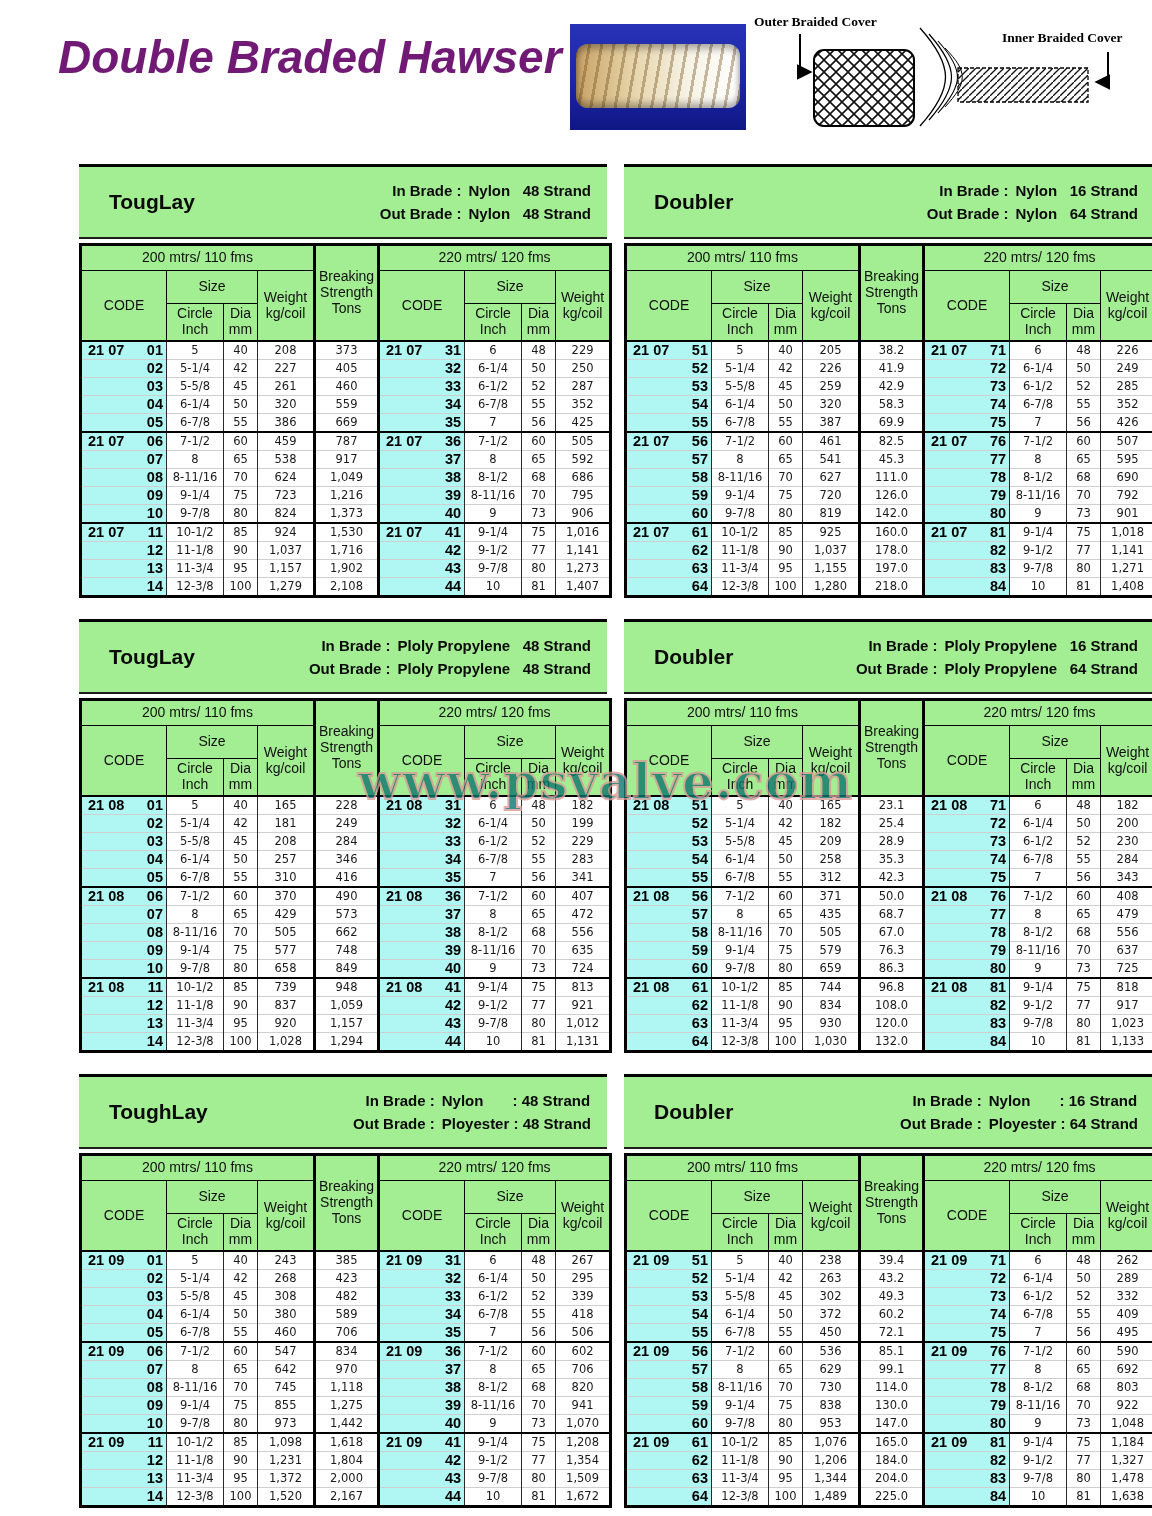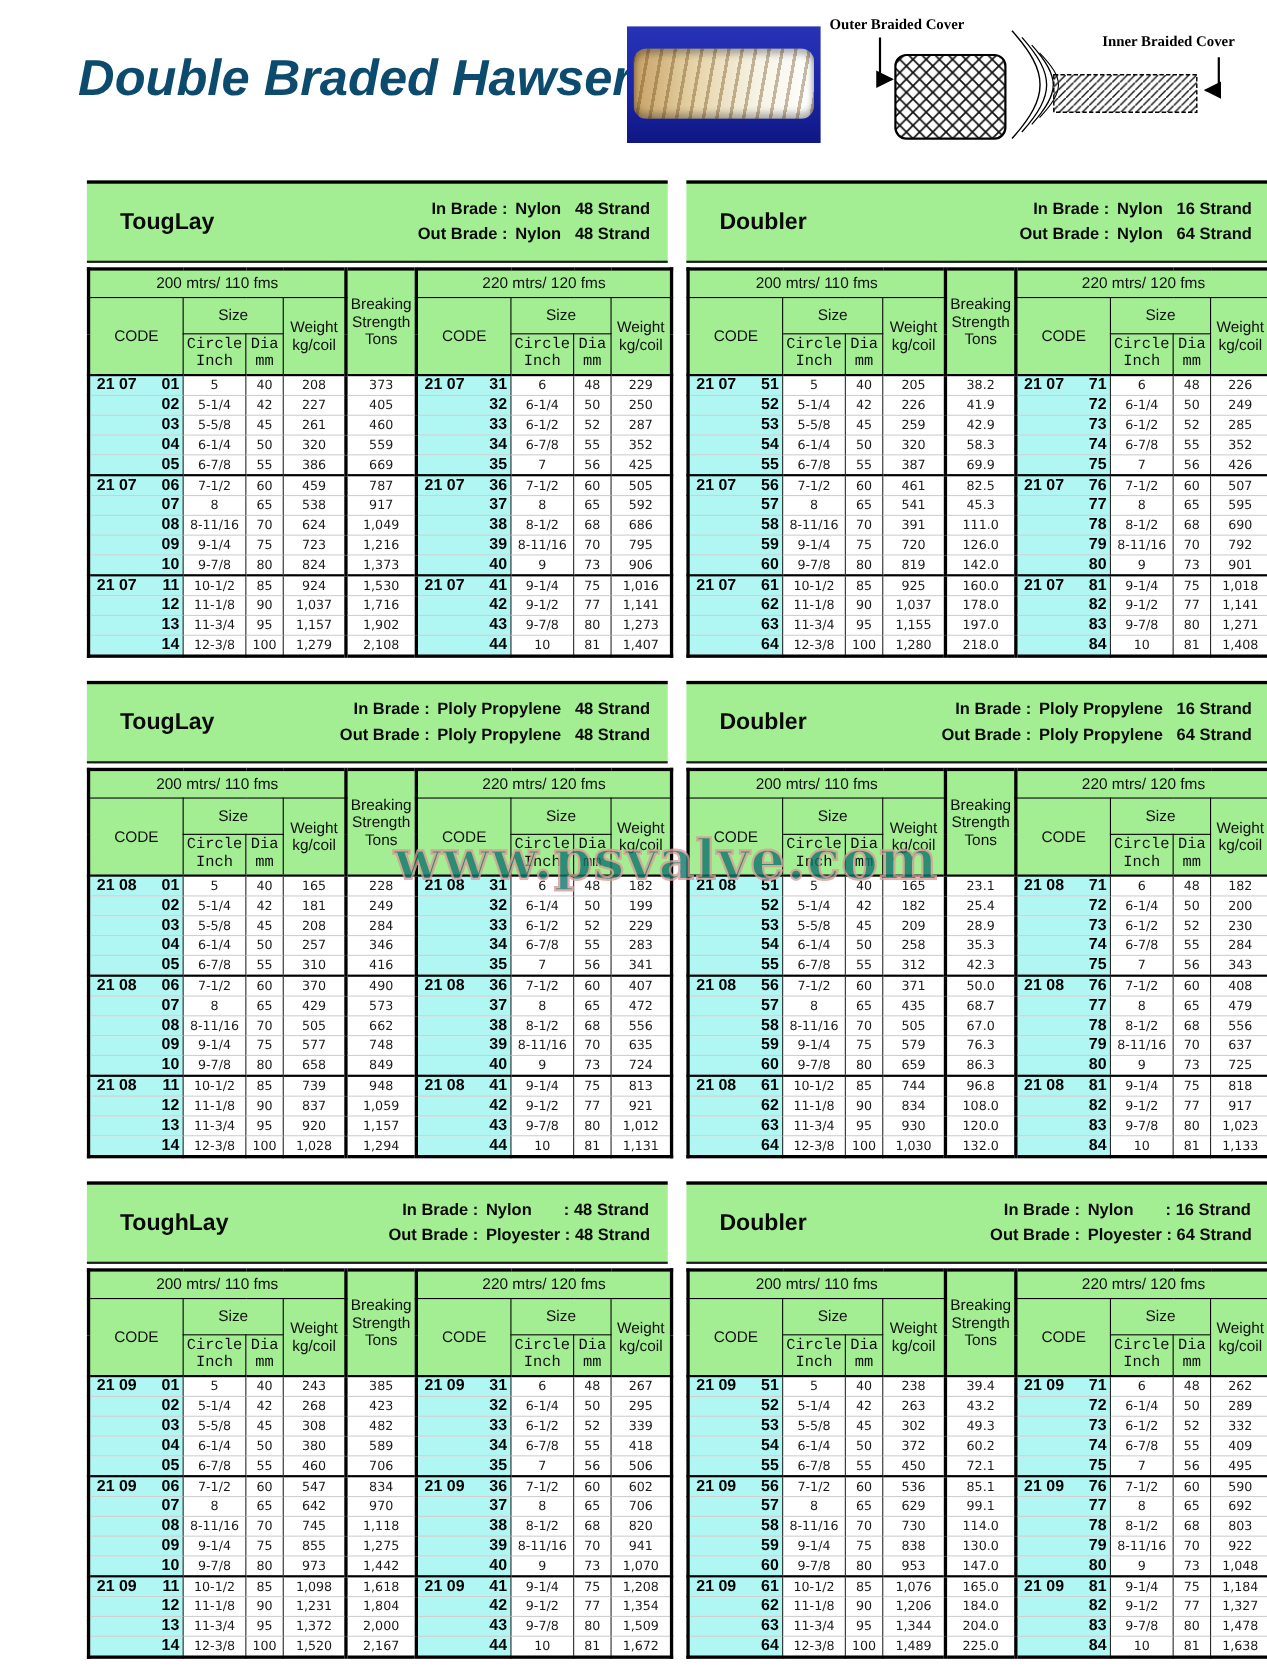--- a/index.html
+++ b/index.html
@@ -1,21 +1,21 @@
 <!DOCTYPE html>
 <html><head>
 <meta charset="utf-8">
 <style>
   html,body{margin:0;padding:0;}
   body{width:1152px;height:1516px;position:relative;background:#fff;
        font-family:"Liberation Sans",sans-serif;overflow:hidden;color:#000;}
 
   
-  .page-title{position:absolute;left:58px;top:30px;margin:13px;font-style:italic;font-weight:bold;
-              font-size:46px;letter-spacing:0;color:#0c4a6e;}
+  .page-title{position:absolute;left:58px;top:30px;margin:0;font-style:italic;font-weight:bold;
+              font-size:46px;letter-spacing:0;color:#701a75;}
   .photo{position:absolute;left:570px;top:24px;width:176px;height:106px;
          background:linear-gradient(180deg,#2733b6 0%,#1b25a6 55%,#0f1784 100%);}
   .rope{position:absolute;left:6px;top:20px;width:164px;height:64px;border-radius:12px;
         background:
           repeating-linear-gradient(100deg, rgba(110,75,25,.38) 0 3px, rgba(255,255,255,0) 3px 12px),
           linear-gradient(90deg,#c8a266 0%,#e7d5ab 35%,#f6f2e4 68%,#ffffff 100%);
         box-shadow:inset 0 5px 7px rgba(0,0,0,.30), inset 0 -5px 7px rgba(0,0,0,.30);}
   .diagram{position:absolute;left:752px;top:12px;}
   .dlabel{font-family:"Liberation Serif",serif;font-weight:bold;font-size:13.5px;fill:#000;}
 
@@ -35,21 +35,21 @@
          display:grid;grid-template-columns:auto auto;column-gap:7px;
          font-size:15px;font-weight:bold;line-height:1.5;color:#0a0a0a;}
   .brade .bl{text-align:right;}
   .brade .bv{white-space:pre;text-align:left;}
 
   table.spec-t{width:100%;border-collapse:collapse;table-layout:fixed;border:3px solid #000;}
   .spec-t th{background:#a3ee92;border:1px solid #000;font-weight:normal;font-size:14px;
              line-height:1.12;padding:1px 0;text-align:center;vertical-align:middle;color:#101010;}
   .spec-t tr.h1 th{height:22px;}
   .spec-t tr.h2 th{height:30px;}
-  .spec-t tr.h3 th{height:34px;font-family:Liberation Mono, monospace;}
+  .spec-t tr.h3 th{height:34px;}
   .spec-t th.bk,.spec-t td.bk{border-left:3px solid #000;border-right:3px solid #000;}
   .spec-t td{background:#fff;border-left:1px solid #2a2a2a;border-top:1px solid #cfcfcf;
              text-align:center;font-family:"DejaVu Sans",sans-serif;font-size:11.5px;
              height:17px;line-height:17px;padding:0;color:#1a1a1a;}
   .spec-t tr.grp td{border-top:2px solid #000;}
   .spec-t td.code{background:#b0f6f2;padding:0;}
   .cw{display:flex;justify-content:space-between;align-items:center;height:17px;
       padding:0 3px 0 6px;font-family:"Liberation Sans",sans-serif;font-weight:bold;
       font-size:14.5px;color:#000;}
 </style>
@@ -628,21 +628,21 @@
           </tr>
           <tr>
             <td class="code">
               <div class="cw">
                 <span></span>
                 <span>58</span>
               </div>
             </td>
             <td>8-11/16</td>
             <td>70</td>
-            <td>391</td>
+            <td>627</td>
             <td class="bk">111.0</td>
             <td class="code">
               <div class="cw">
                 <span></span>
                 <span>78</span>
               </div>
             </td>
             <td>8-1/2</td>
             <td>68</td>
             <td>690</td>

